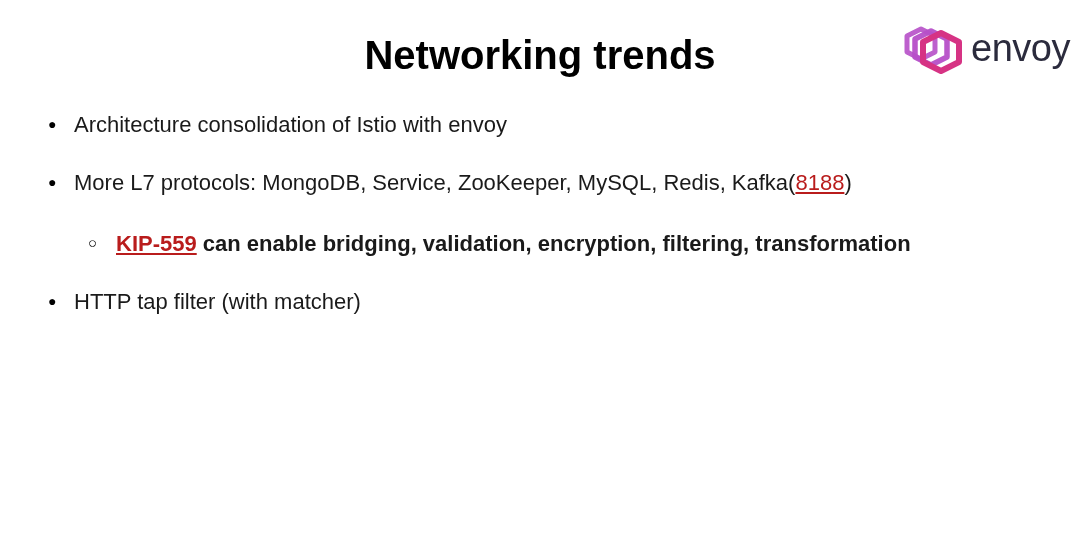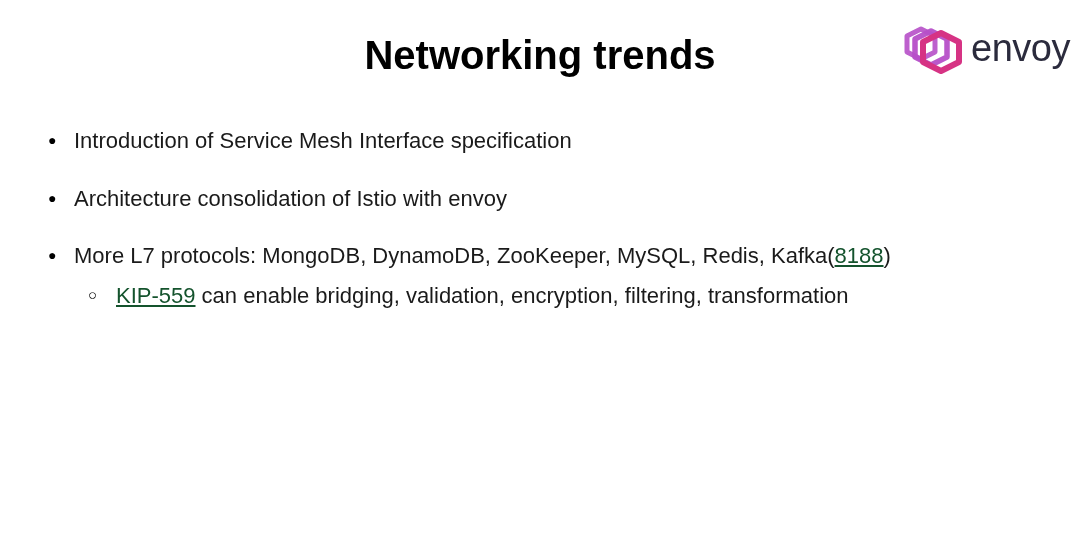--- a/index.html
+++ b/index.html
@@ -36,21 +36,21 @@
       font-size: 38px;
       font-weight: 500;
       color: #2b2b3d;
       letter-spacing: -0.5px;
     }
     .title {
       text-align: center;
       font-size: 40px;
       font-weight: 700;
       color: #000000;
-      margin-bottom: 48px;
+      margin-bottom: 32px;
       margin-top: 8px;
     }
     .bullet-list {
       list-style: none;
       padding-left: 44px;
     }
     .bullet-list > li {
       position: relative;
       font-size: 22px;
       line-height: 1.35;
@@ -61,39 +61,40 @@
       content: "●";
       position: absolute;
       left: -26px;
       top: 0;
       color: #000000;
       font-size: 14px;
       line-height: 28px;
     }
     .sub-list {
       list-style: none;
-      margin-top: 10px;
+      margin-top: 32px;
       padding-left: 42px;
+      font-weight: bold;
     }
     .sub-list > li {
       position: relative;
       font-size: 22px;
       line-height: 1.35;
     }
     .sub-list > li::before {
       content: "○";
       position: absolute;
       left: -28px;
       top: 0;
       color: #000000;
       font-size: 15px;
       line-height: 28px;
     }
     .link {
-      color: #14532d;
+      color: #b91c1c;
       text-decoration: underline;
       cursor: pointer;
     }
   </style>
 </head>
 <body>
 
 <div class="slide">
 
   <div class="logo-container">
@@ -105,35 +106,35 @@
 
       <polygon points="32,24 50,15 68,24 68,44 50,53 32,44" fill="none" stroke="#d63384" stroke-width="6" stroke-linejoin="round"></polygon>
     </svg>
     <span class="logo-text">envoy</span>
   </div>
 
   <h1 class="title">Networking trends</h1>
 
   <ul class="bullet-list">
 
-    <li>
-      <span>Introduction of Service Mesh Interface specification</span>
-    </li>
 
     <li>
       <span>Architecture consolidation of Istio with envoy</span>
     </li>
 
     <li>
-      <span>More L7 protocols: MongoDB, DynamoDB, ZooKeeper, MySQL, Redis, Kafka(</span><a class="link">8188</a><span>)</span>
+      <span>More L7 protocols: MongoDB, Service, ZooKeeper, MySQL, Redis, Kafka(</span><a class="link">8188</a><span>)</span>
       <ul class="sub-list">
         <li>
           <a class="link">KIP-559</a><span> can enable bridging, validation, encryption, filtering, transformation</span>
         </li>
       </ul>
     </li>
 
 
+    <li>
+      <span>HTTP tap filter (with matcher)</span>
+    </li>
 
 
   </ul>
 
 </div>
 
 </body></html>

